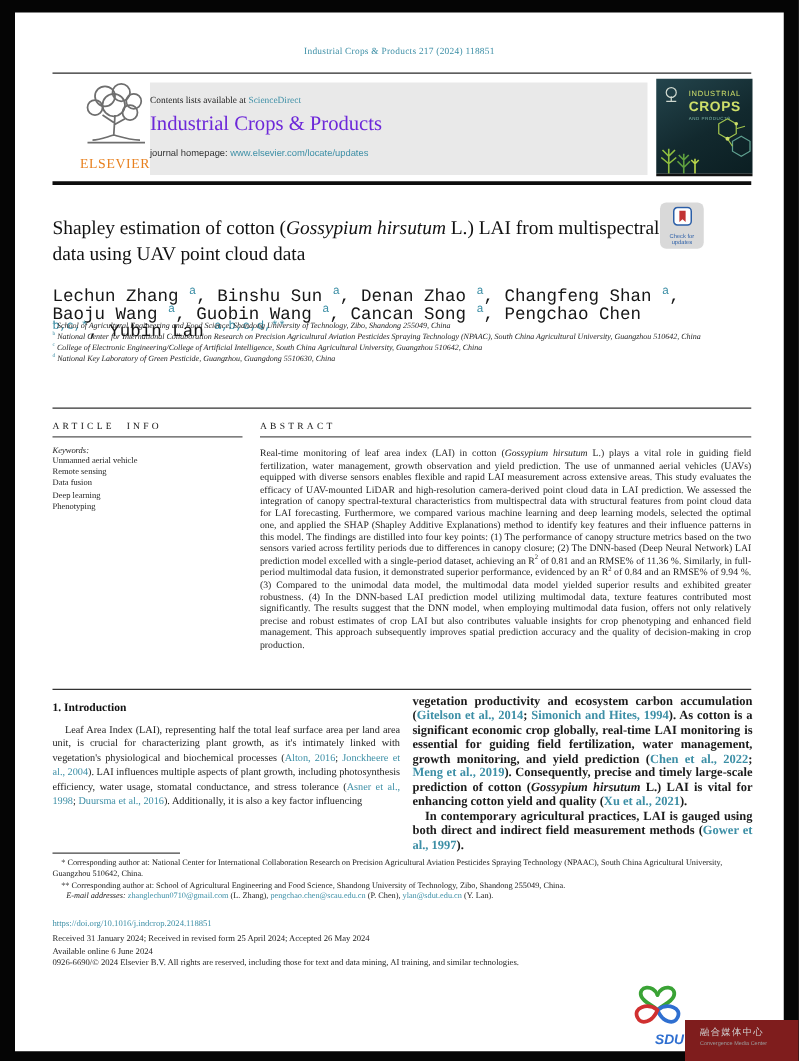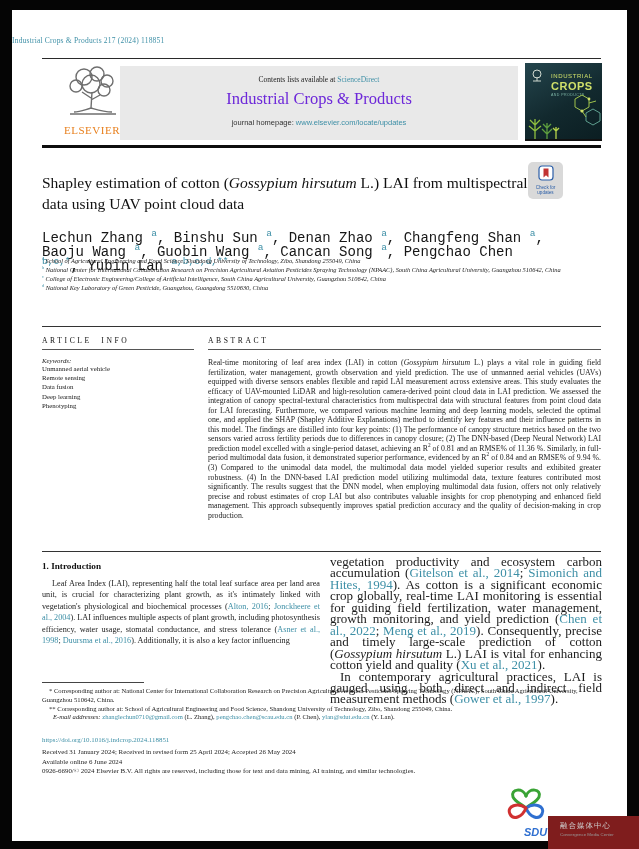--- a/index.html
+++ b/index.html
@@ -7,23 +7,23 @@
   .frame{position:relative;width:639px;height:849px;background:#050505;overflow:hidden;
          font-family:"Liberation Serif",serif;color:#1a1a1a;}
   .page{position:absolute;left:12px;top:10px;width:615px;height:831px;background:#ffffff;}
   .abs{position:absolute;}
   .teal{color:#3d8fa6;}
   .link{color:#3d8fa6;}
   .i{font-style:italic;}
   sup{font-size:68%;vertical-align:super;line-height:0;}
   sup.link{color:#3d8fa6;}
 
-  .journal-ref{left:0;top:26px;width:100%;font-size:7.5px;letter-spacing:.2px;}
+  .journal-ref{left:0;top:26px;width:100%;text-align:center;font-size:7.5px;letter-spacing:.2px;}
   .rule-thin-top{left:30px;top:48px;width:559px;height:1px;background:#2a2a2a;}
-  .header-box{left:108px;top:56px;width:398px;height:74px;background:#e9e9e9;text-align:center;}
+  .header-box{left:108px;top:56px;width:398px;height:74px;background:#e9e9e9;}
   .contents-line{margin-top:9px;font-size:7.5px;color:#222;}
   .journal-title{margin-top:5px;font-size:16.5px;color:#6d28d9;}
   .homepage-line{margin-top:9px;font-size:7.5px;font-family:"Liberation Sans",sans-serif;color:#333;}
 
   .elsevier{left:30px;top:54px;width:78px;height:78px;text-align:right;}
   .elsevier-name{font-size:11px;color:#e8801e;letter-spacing:.5px;margin-top:-2px;}
 
   .cover{left:513px;top:53px;width:77px;height:78px;background:linear-gradient(150deg,#24454d 0%,#12292e 55%,#0b1e22 100%);overflow:hidden;border-bottom:2px solid #111;}
   .cover-t1{position:absolute;left:26px;top:10px;font-size:6px;color:#cfe06a;letter-spacing:.6px;font-family:"Liberation Sans",sans-serif;}
   .cover-t2{position:absolute;left:26px;top:17px;font-size:11px;color:#cfe06a;letter-spacing:.5px;font-family:"Liberation Sans",sans-serif;font-weight:bold;}
@@ -45,21 +45,21 @@
   .col-rule{height:1px;background:#555;margin-top:4px;}
   .kw-label{font-size:6.8px;font-style:italic;margin-top:7px;}
   .kw{font-size:6.8px;line-height:9.2px;}
   .abs-col{left:196px;top:326px;width:393px;}
   .abs-body{margin-top:8px;font-size:7.8px;line-height:9.55px;text-align:justify;color:#1c1c1c;}
 
   .rule-abs{left:30px;top:541px;width:559px;height:1px;background:#333;}
 
   .intro-head{left:30px;top:551px;width:280px;font-size:9.2px;font-weight:bold;color:#111;}
   .colL{left:30px;top:568px;width:278px;font-size:8.2px;line-height:11.45px;text-align:justify;color:#1b1b1b;}
-  .colR{left:318px;top:546px;width:272px;font-size:13px;line-height:11.45px;text-align:justify;color:#1b1b1b;}
+  .colR{left:318px;top:546px;width:272px;font-size:10px;line-height:11.45px;text-align:justify;color:#1b1b1b;font-weight:bold;}
   .indent{text-indent:10px;}
 
   .fn-sep{left:30px;top:672px;width:102px;height:1px;background:#444;}
   .fn{left:30px;top:677px;width:562px;font-size:6.6px;line-height:8.8px;color:#222;}
   .fn p{margin:0;}
   .fn .star{text-indent:7px;}
   .fn .em{text-indent:11px;}
   .doi{left:30px;top:726px;width:560px;font-size:6.9px;}
   .meta{left:30px;top:737px;width:560px;font-size:6.9px;line-height:9.6px;color:#1e1e1e;}
 

